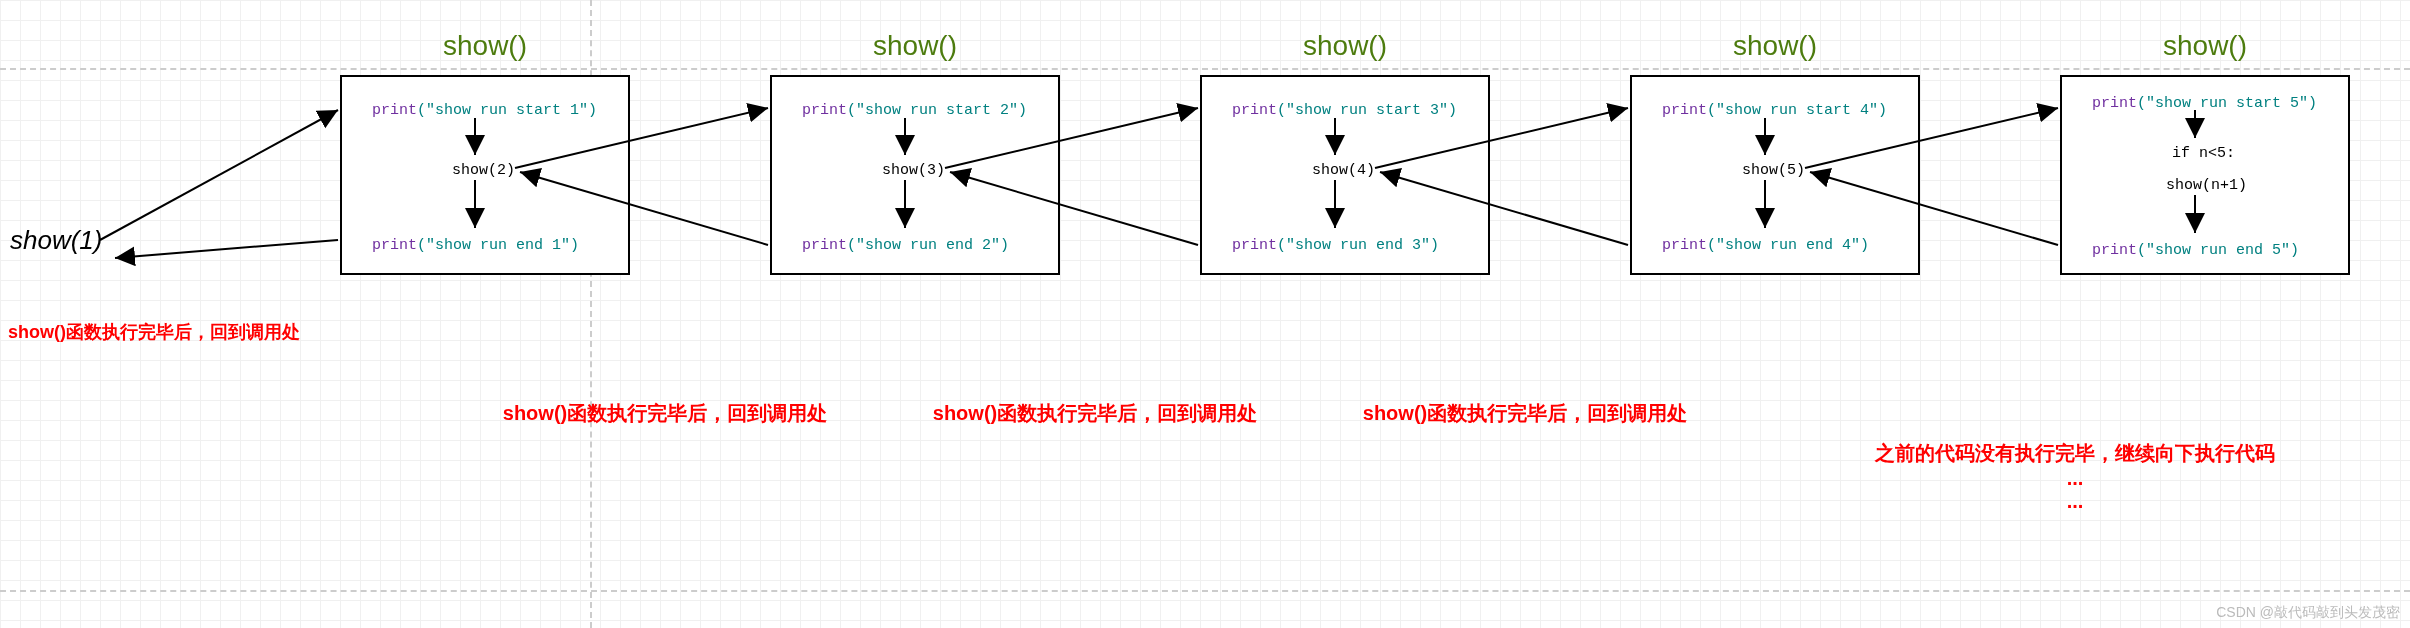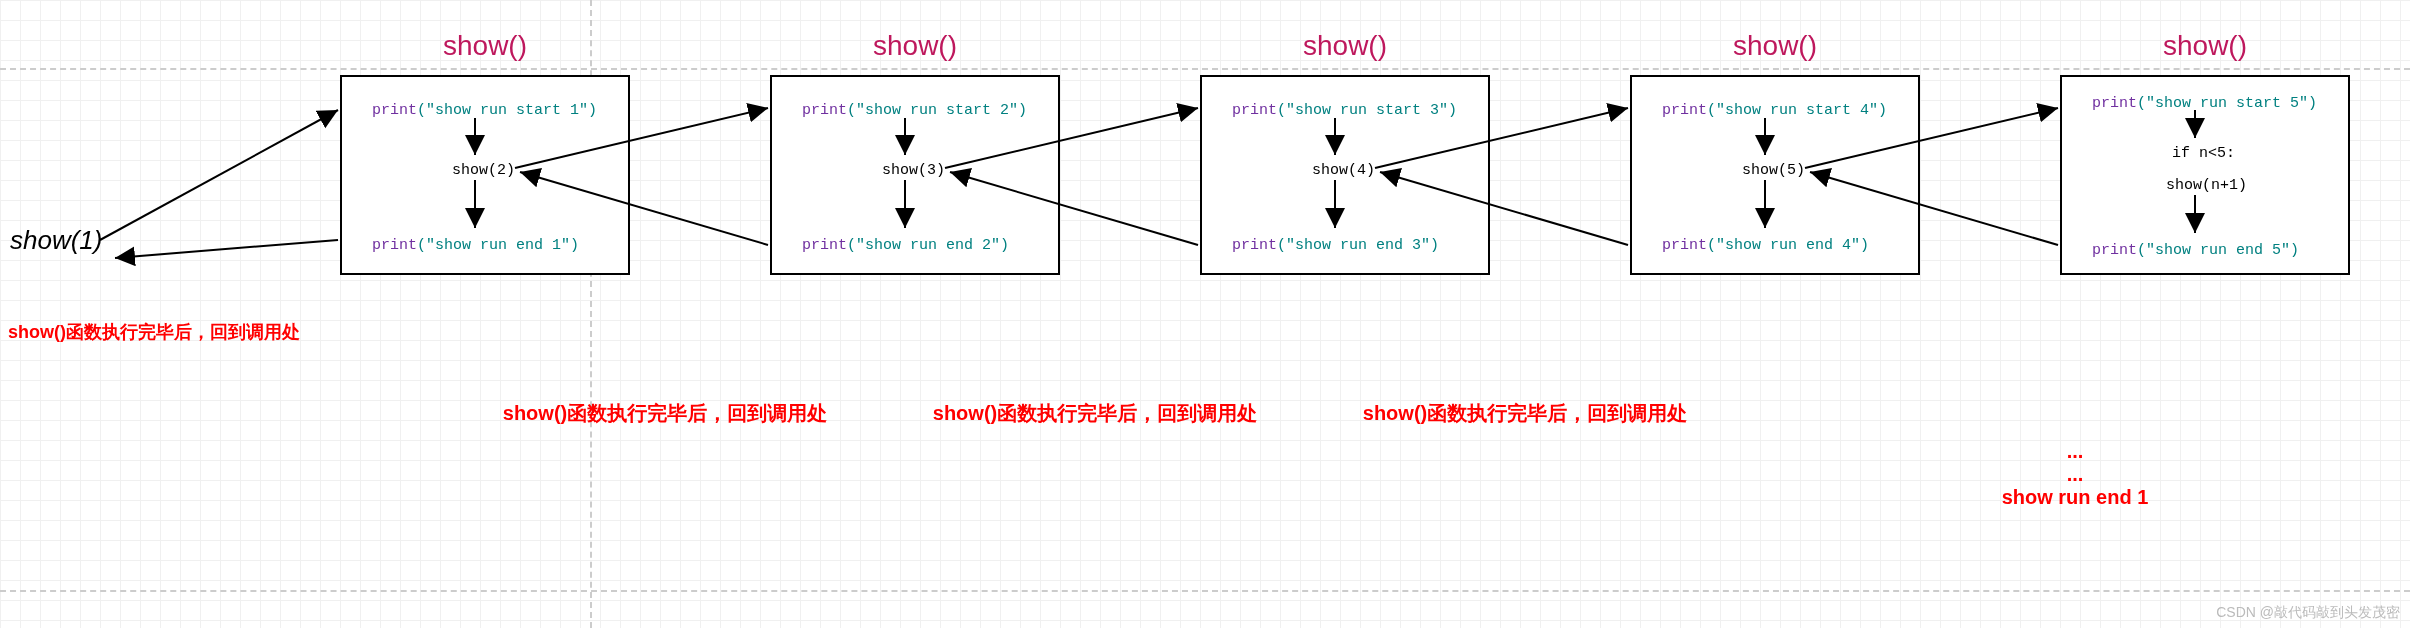--- a/index.html
+++ b/index.html
@@ -14,21 +14,21 @@
     background-size: 20px 20px;
     position: relative;
     overflow: hidden;
   }
   .dashed-v { position: absolute; top: 0; bottom: 0; border-left: 2px dashed #ccc; }
   .dashed-h { position: absolute; left: 0; right: 0; border-top: 2px dashed #ccc; }
 
   .title {
     position: absolute;
     font-size: 28px;
-    color: #be185d;
+    color: #4d7c0f;
     text-align: center;
     width: 290px;
   }
   .box {
     position: absolute;
     width: 290px;
     height: 200px;
     border: 2px solid #000;
     background: #fff;
   }
@@ -138,23 +138,23 @@
   <div class="stmt" style="left:30px; top:165px;">
     <span class="kw-print">print</span><span class="str">("show run end 5")</span>
   </div>
 </div>
 
 <div class="red-note" style="left:450px; top:400px; width:430px;">show()函数执行完毕后，回到调用处</div>
 <div class="red-note" style="left:880px; top:400px; width:430px;">show()函数执行完毕后，回到调用处</div>
 <div class="red-note" style="left:1310px; top:400px; width:430px;">show()函数执行完毕后，回到调用处</div>
 
 <div class="red-note" style="left:1760px; top:440px; width:630px;">
+  <div>之前的代码没有执行完毕，继续向下执行代码</div>
   <div>...</div>
   <div>...</div>
-  <div>show run end 1</div>
 </div>
 
 <div class="watermark">CSDN @敲代码敲到头发茂密</div>
 
 <svg class="arrows">
   <defs>
     <marker id="ah" markerWidth="12" markerHeight="12" refX="10" refY="5" orient="auto">
       <path d="M0,0 L10,5 L0,10 z" fill="#000"></path>
     </marker>
   </defs>

